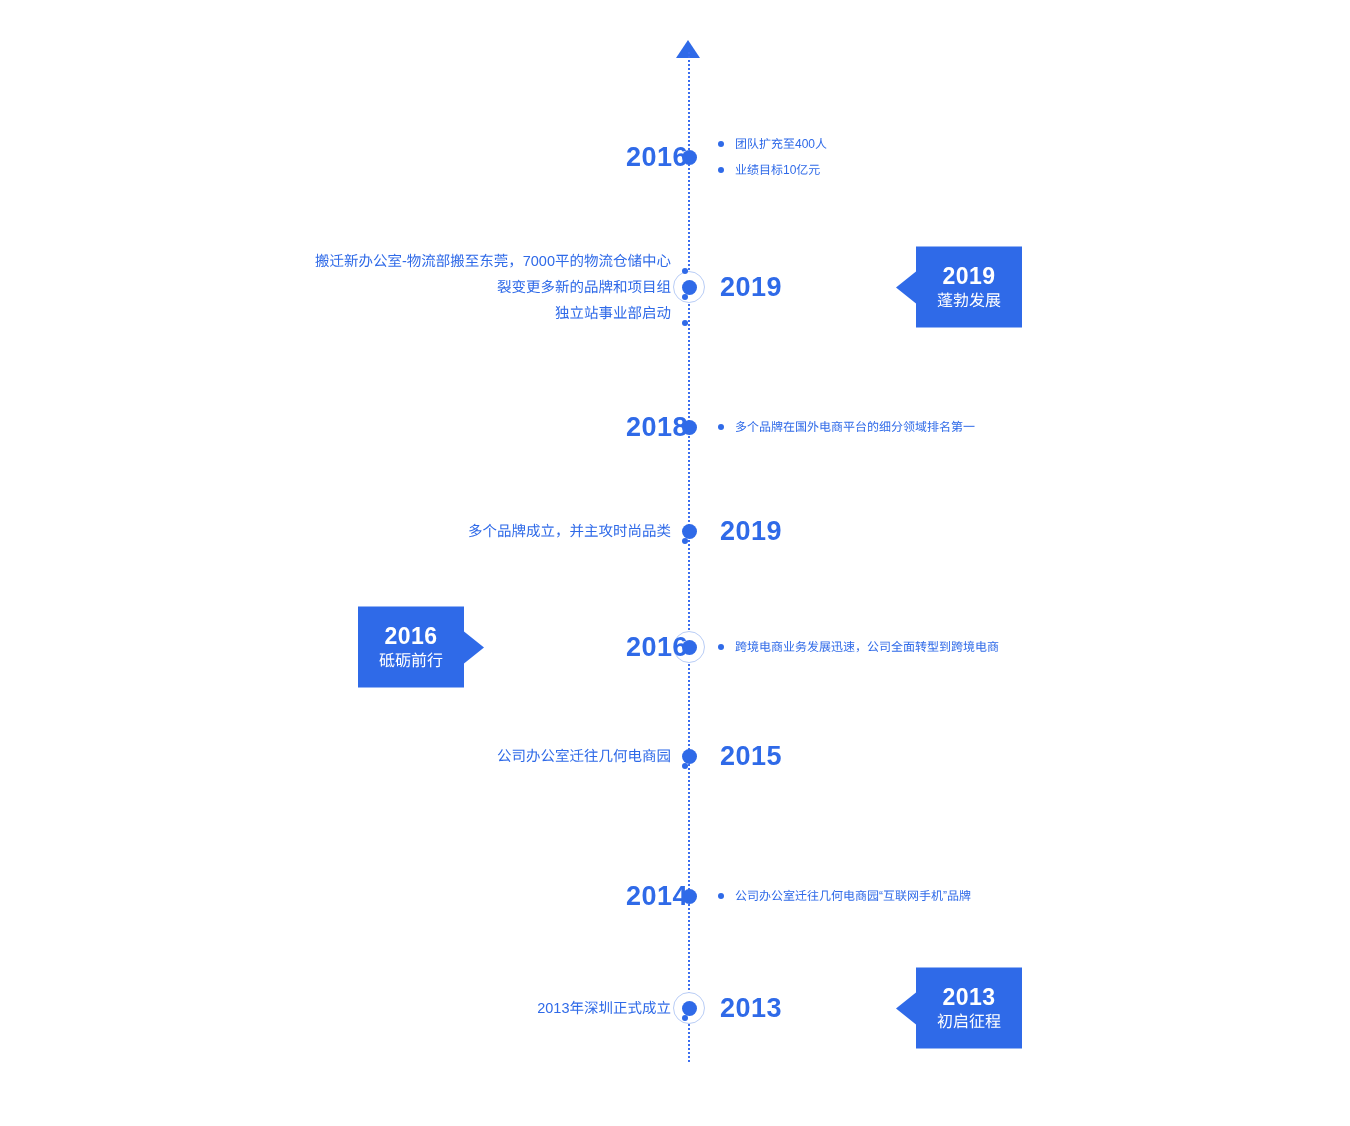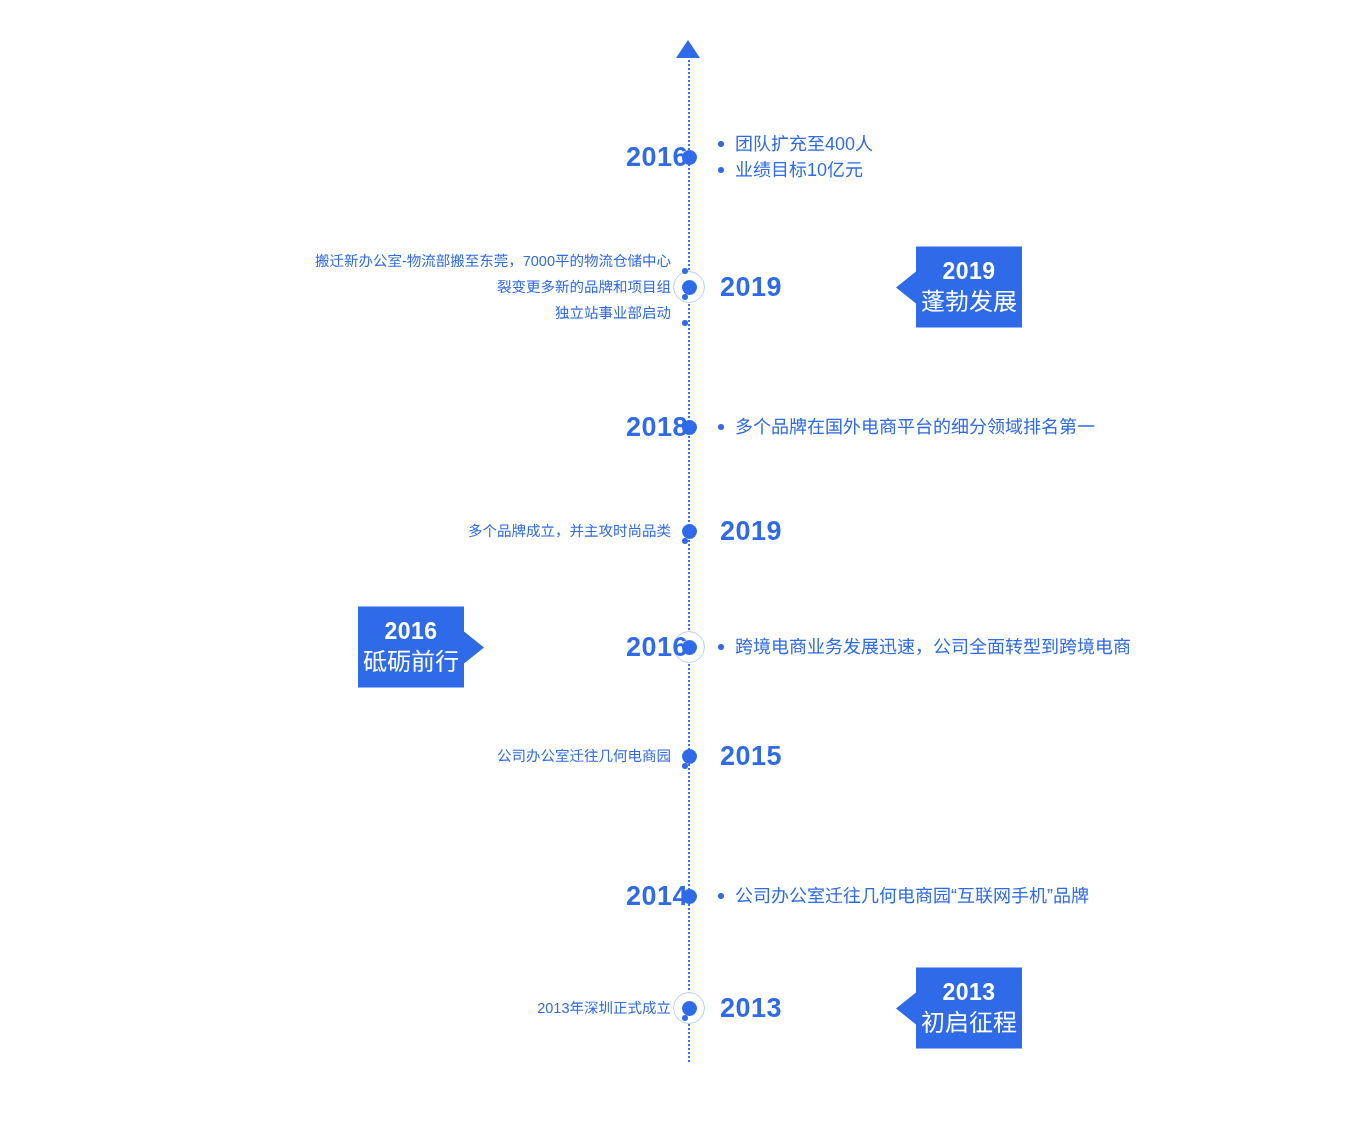--- a/index.html
+++ b/index.html
@@ -98,21 +98,21 @@
   
   .tl-events-right {
     position: absolute;
     left: 718px;
     top: 0;
     transform: translateY(-50%);
   }
   .tl-events-right .ev {
     display: flex;
     align-items: center;
-    font-size: 18px;
+    font-size: 12px;
     color: #2f6ae8;
     line-height: 26px;
     white-space: nowrap;
   }
   .tl-events-right .ev .bullet {
     width: 6px;
     height: 6px;
     border-radius: 50%;
     background: #2f6ae8;
     margin-right: 11px;
@@ -160,21 +160,21 @@
     justify-content: center;
     box-sizing: border-box;
   }
   .tl-badge .b-year {
     font-size: 23px;
     font-weight: bold;
     line-height: 1.15;
     letter-spacing: 0.5px;
   }
   .tl-badge .b-text {
-    font-size: 24px;
+    font-size: 16px;
     line-height: 1.3;
     margin-top: 2px;
   }
   
   .tl-badge.point-left::before {
     content: "";
     position: absolute;
     left: -20px;
     top: 50%;
     transform: translateY(-50%);

